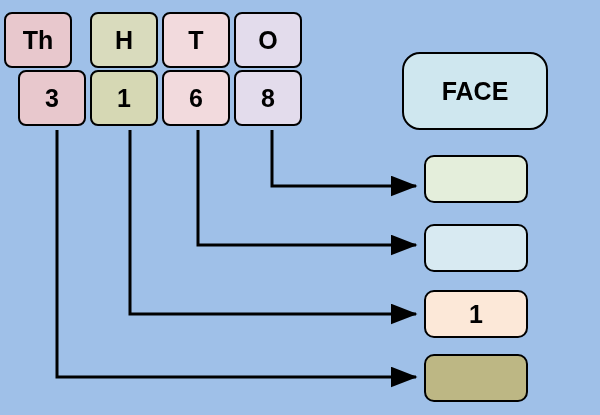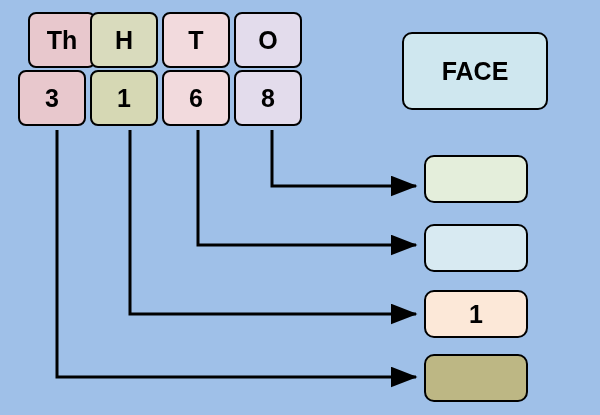--- a/index.html
+++ b/index.html
@@ -20,44 +20,45 @@
     font-weight:bold;
     box-sizing:border-box;
   }
 
   .hdr{font-size:25px;}
   .dig{font-size:25px;}
 
   .facebox{
     position:absolute;
     border:2px solid #000;
-    border-radius:10px;
+    border-radius:18px;
     background:#cfe7ef;
     display:flex;flex-direction:column;align-items:center;justify-content:center;
     font-size:25px;font-weight:bold;line-height:1.15;
     box-sizing:border-box;
+    margin-top:20px;
   }
 
   .val{
     position:absolute;
     border:2px solid #000;
     border-radius:10px;
     display:flex;align-items:center;justify-content:center;
     font-size:25px;font-weight:bold;
     box-sizing:border-box;
   }
 
   svg.arrows{position:absolute;left:0;top:0;width:600px;height:415px;}
 </style>
 </head>
 <body>
 
 <div class="stage">
 
-  <div class="cell hdr" id="h0" style="left: 28px; top: 12px; width: 68px; height: 56px; background: rgb(232, 200, 205);">
+  <div class="cell hdr" id="h0" style="left: 4px; top: 12px; width: 68px; height: 56px; background: rgb(232, 200, 205);">
       <span>Th</span>
     </div>
   <div class="cell hdr" id="h1" style="left: 90px; top: 12px; width: 68px; height: 56px; background: rgb(217, 219, 189);">
       <span>H</span>
     </div>
   <div class="cell hdr" id="h2" style="left: 162px; top: 12px; width: 68px; height: 56px; background: rgb(242, 218, 221);">
       <span>T</span>
     </div>
   <div class="cell hdr" id="h3" style="left: 234px; top: 12px; width: 68px; height: 56px; background: rgb(227, 220, 236);">
       <span>O</span>

